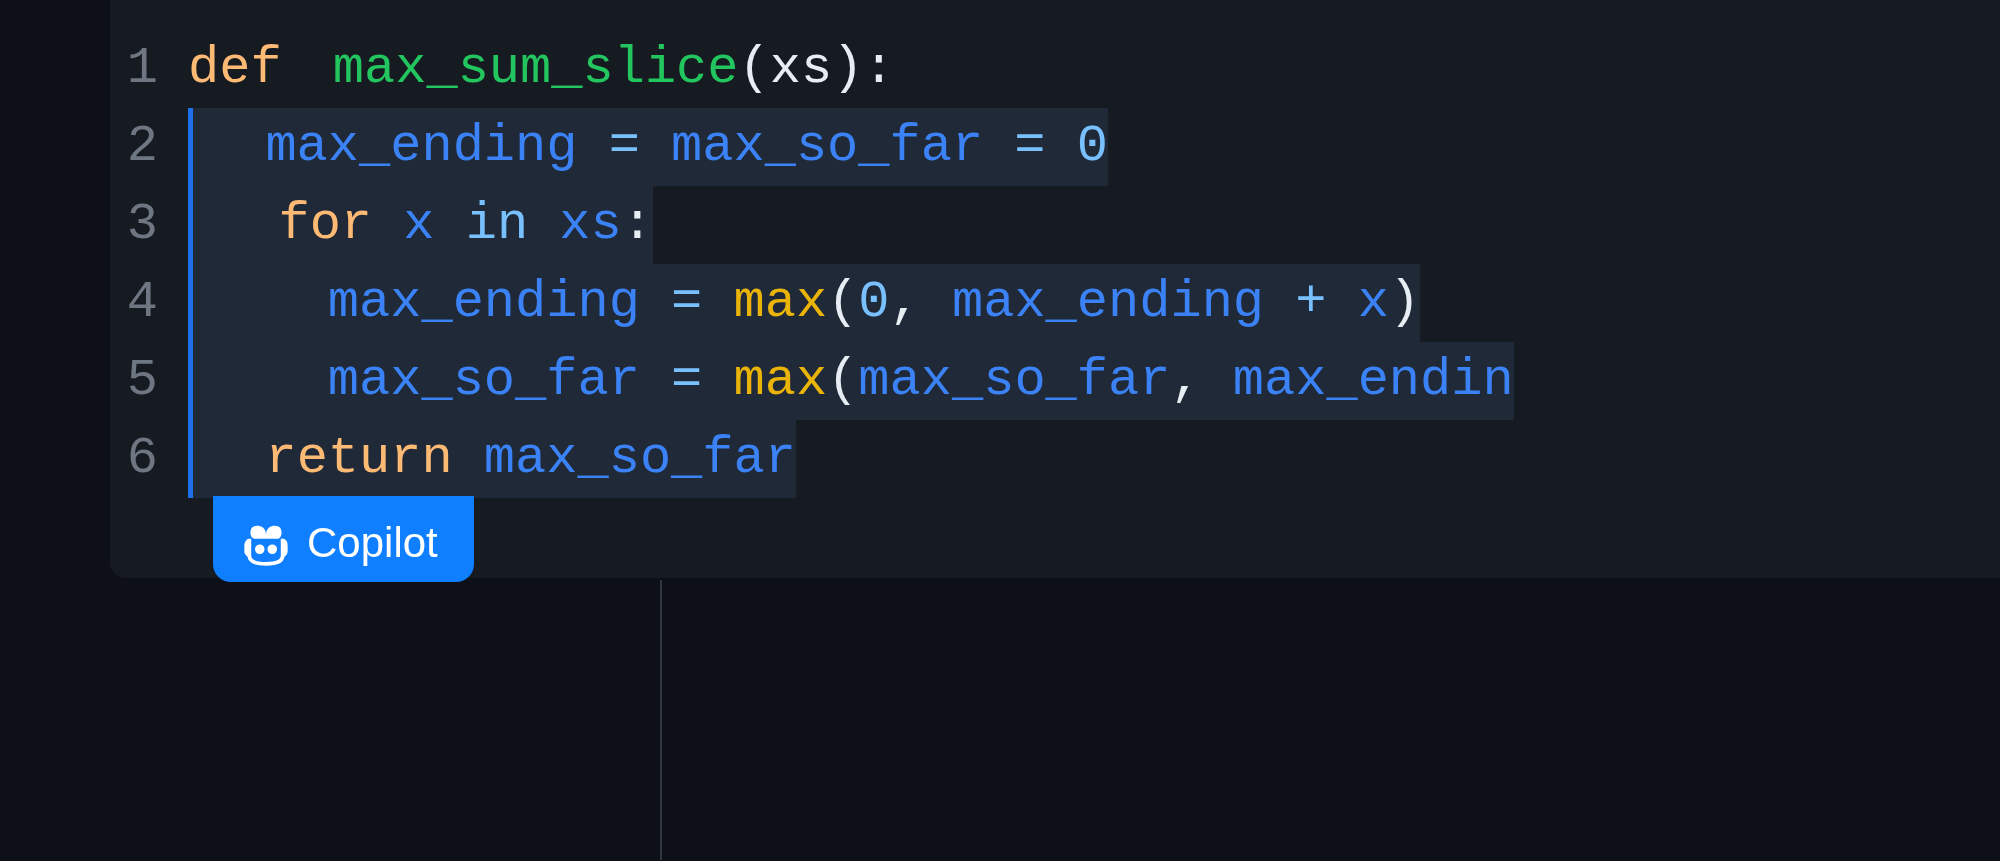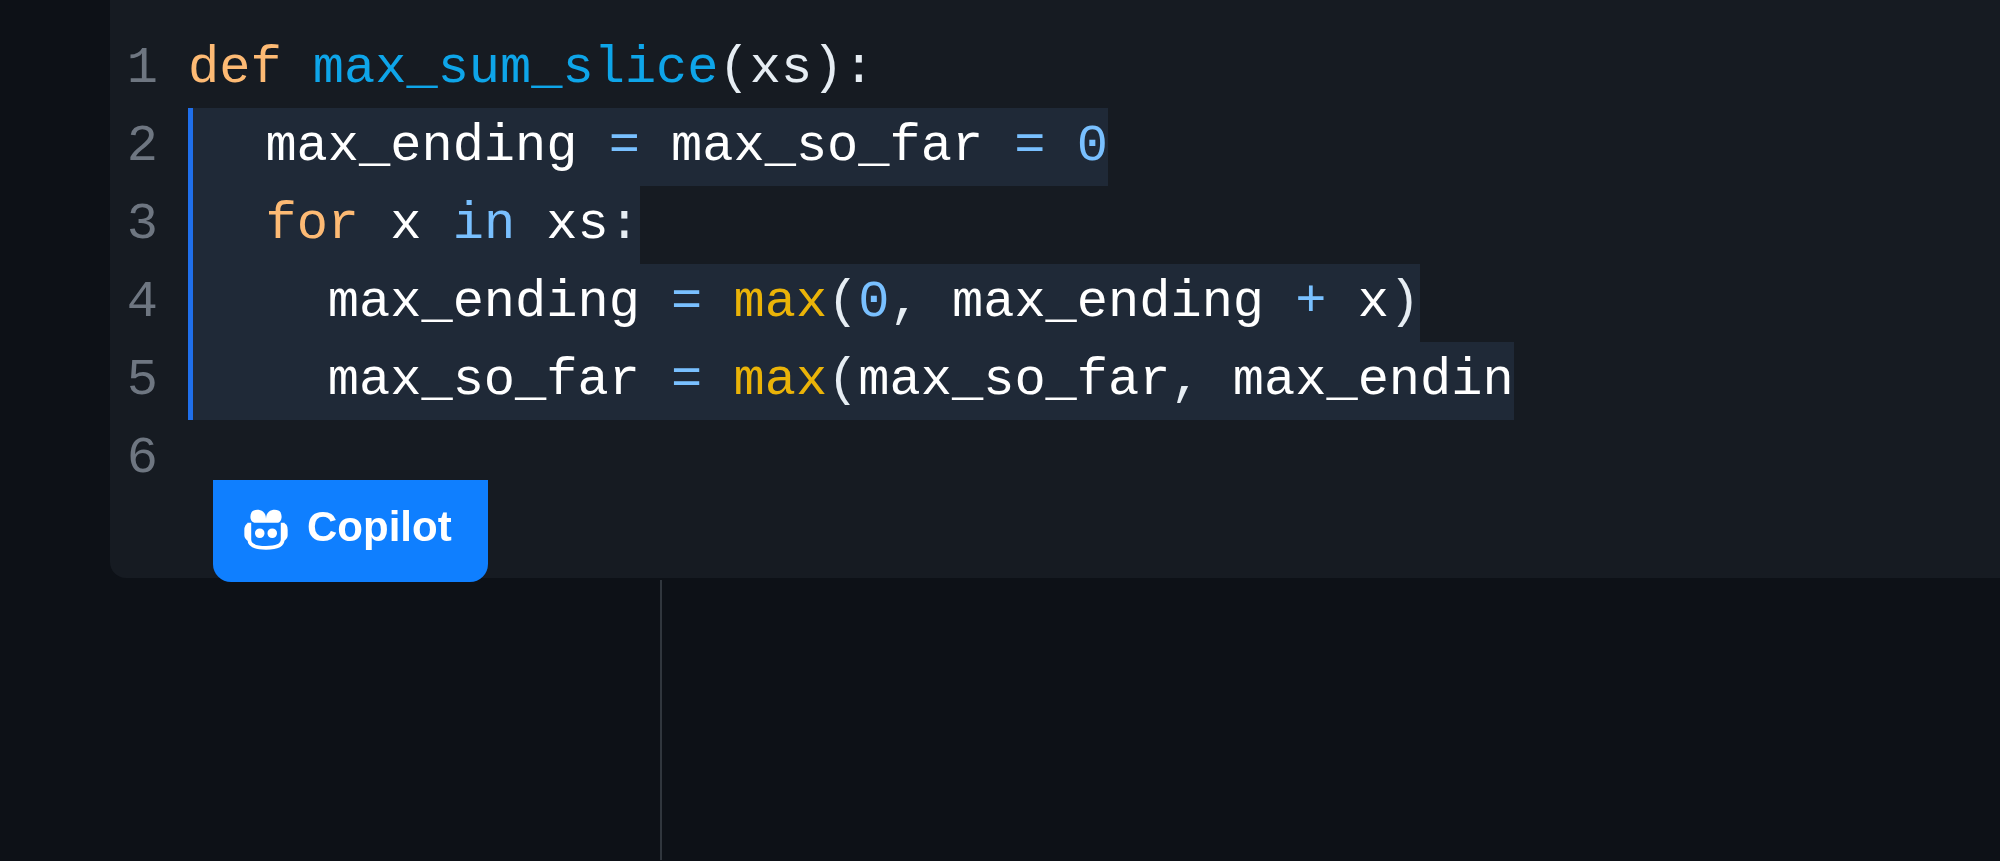--- a/index.html
+++ b/index.html
@@ -53,40 +53,40 @@
       bottom: 0;
       width: 5px;
       background: #1f6feb;
       z-index: 2;
     }
     .suggestion-bg {
       background: #1f2937;
       display: inline-block;
     }
     .tok-keyword { color: #fdba74; }
-    .tok-func { color: #0ea5e9; }
+    .tok-func { color: #22c55e; margin-left: 20px; }
     .tok-builtin { color: #eab308; }
     .tok-param { color: #e6edf3; }
     .tok-punct { color: #e6edf3; }
-    .tok-var { color: #ffffff; text-align: center; }
+    .tok-var { color: #3b82f6; text-align: center; }
     .tok-op { color: #79c0ff; }
     .tok-num { color: #79c0ff; }
     .tok-in { color: #79c0ff; }
     
     .copilot-button {
       position: absolute;
       left: 213px;
-      top: 480px;
+      top: 496px;
       background: #0f7fff;
       color: #ffffff;
       border: none;
       border-radius: 0 0 18px 18px;
-      padding: 22px 36px 30px 28px;
+      padding: 22px 36px 14px 28px;
       font-size: 42px;
-      font-weight: 700;
+      font-weight: 400;
       font-family: -apple-system, BlinkMacSystemFont, 'Segoe UI', Helvetica, Arial, sans-serif;
       display: flex;
       align-items: center;
       gap: 16px;
       cursor: pointer;
       z-index: 10;
     }
     .copilot-icon {
       width: 50px;
       height: 50px;
@@ -108,33 +108,33 @@
     <div class="code-line">
       <div class="line-number">1</div>
       <div class="code-content"><span><span class="tok-keyword">def </span><span class="tok-func">max_sum_slice</span><span class="tok-punct">(</span><span class="tok-param">xs</span><span class="tok-punct">):</span></span></div>
     </div>
     <div class="code-line">
       <div class="line-number">2</div>
       <div class="code-content"><div class="suggestion-bar"></div><span class="suggestion-bg" style="padding-left: 10px; margin-left: 5px;"><span class="tok-var">  max_ending </span><span class="tok-op">=</span><span class="tok-var"> max_so_far </span><span class="tok-op">=</span><span class="tok-var"> </span><span class="tok-num">0</span></span></div>
     </div>
     <div class="code-line">
       <div class="line-number">3</div>
-      <div class="code-content"><div class="suggestion-bar"></div><span class="suggestion-bg" style="padding-left: 10px; margin-left: 5px;"><span class="tok-var">  </span><span class="tok-keyword">for</span><span class="tok-var"> x </span><span class="tok-in">in</span><span class="tok-var"> xs</span><span class="tok-punct">:</span></span></div>
+      <div class="code-content"><div class="suggestion-bar"></div><span class="suggestion-bg" style="padding-left: 23px; margin-left: 5px;"><span class="tok-var">  </span><span class="tok-keyword">for</span><span class="tok-var"> x </span><span class="tok-in">in</span><span class="tok-var"> xs</span><span class="tok-punct">:</span></span></div>
     </div>
     <div class="code-line">
       <div class="line-number">4</div>
       <div class="code-content"><div class="suggestion-bar"></div><span class="suggestion-bg" style="padding-left: 10px; margin-left: 5px;"><span class="tok-var">    max_ending </span><span class="tok-op">=</span><span class="tok-var"> </span><span class="tok-builtin">max</span><span class="tok-punct">(</span><span class="tok-num">0</span><span class="tok-punct">,</span><span class="tok-var"> max_ending </span><span class="tok-op">+</span><span class="tok-var"> x</span><span class="tok-punct">)</span></span></div>
     </div>
     <div class="code-line">
       <div class="line-number">5</div>
       <div class="code-content"><div class="suggestion-bar"></div><span class="suggestion-bg" style="padding-left: 10px; margin-left: 5px;"><span class="tok-var">    max_so_far </span><span class="tok-op">=</span><span class="tok-var"> </span><span class="tok-builtin">max</span><span class="tok-punct">(</span><span class="tok-var">max_so_far</span><span class="tok-punct">,</span><span class="tok-var"> max_endin</span></span></div>
     </div>
     <div class="code-line">
       <div class="line-number">6</div>
-      <div class="code-content"><div class="suggestion-bar"></div></div>
+      <div class="code-content"><div class="suggestion-bar"></div><span class="suggestion-bg" style="padding-left: 10px; margin-left: 5px;"><span class="tok-var">  </span><span class="tok-keyword">return</span><span class="tok-var"> max_so_far</span></span></div>
     </div>
   </div>
 
 <button class="copilot-button">
   <svg class="copilot-icon" viewBox="0 0 24 24" fill="none" stroke="#ffffff" stroke-width="1.8">
     <path d="M12 8 C12 3, 6 3, 5 5 C4 7, 4.5 10, 7 10 L12 10 Z" fill="#ffffff" stroke="none"></path>
     <path d="M12 8 C12 3, 18 3, 19 5 C20 7, 19.5 10, 17 10 L12 10 Z" fill="#ffffff" stroke="none"></path>
     <path d="M4 11 C3 11, 2.5 12, 2.5 13.5 L2.5 16 C2.5 17, 3 17.5, 4 18" stroke="#ffffff" fill="none"></path>
     <path d="M20 11 C21 11, 21.5 12, 21.5 13.5 L21.5 16 C21.5 17, 21 17.5, 20 18" stroke="#ffffff" fill="none"></path>
     <path d="M4 10 L4 18 C4 21, 7 22, 12 22 C17 22, 20 21, 20 18 L20 10" fill="none" stroke="#ffffff"></path>

